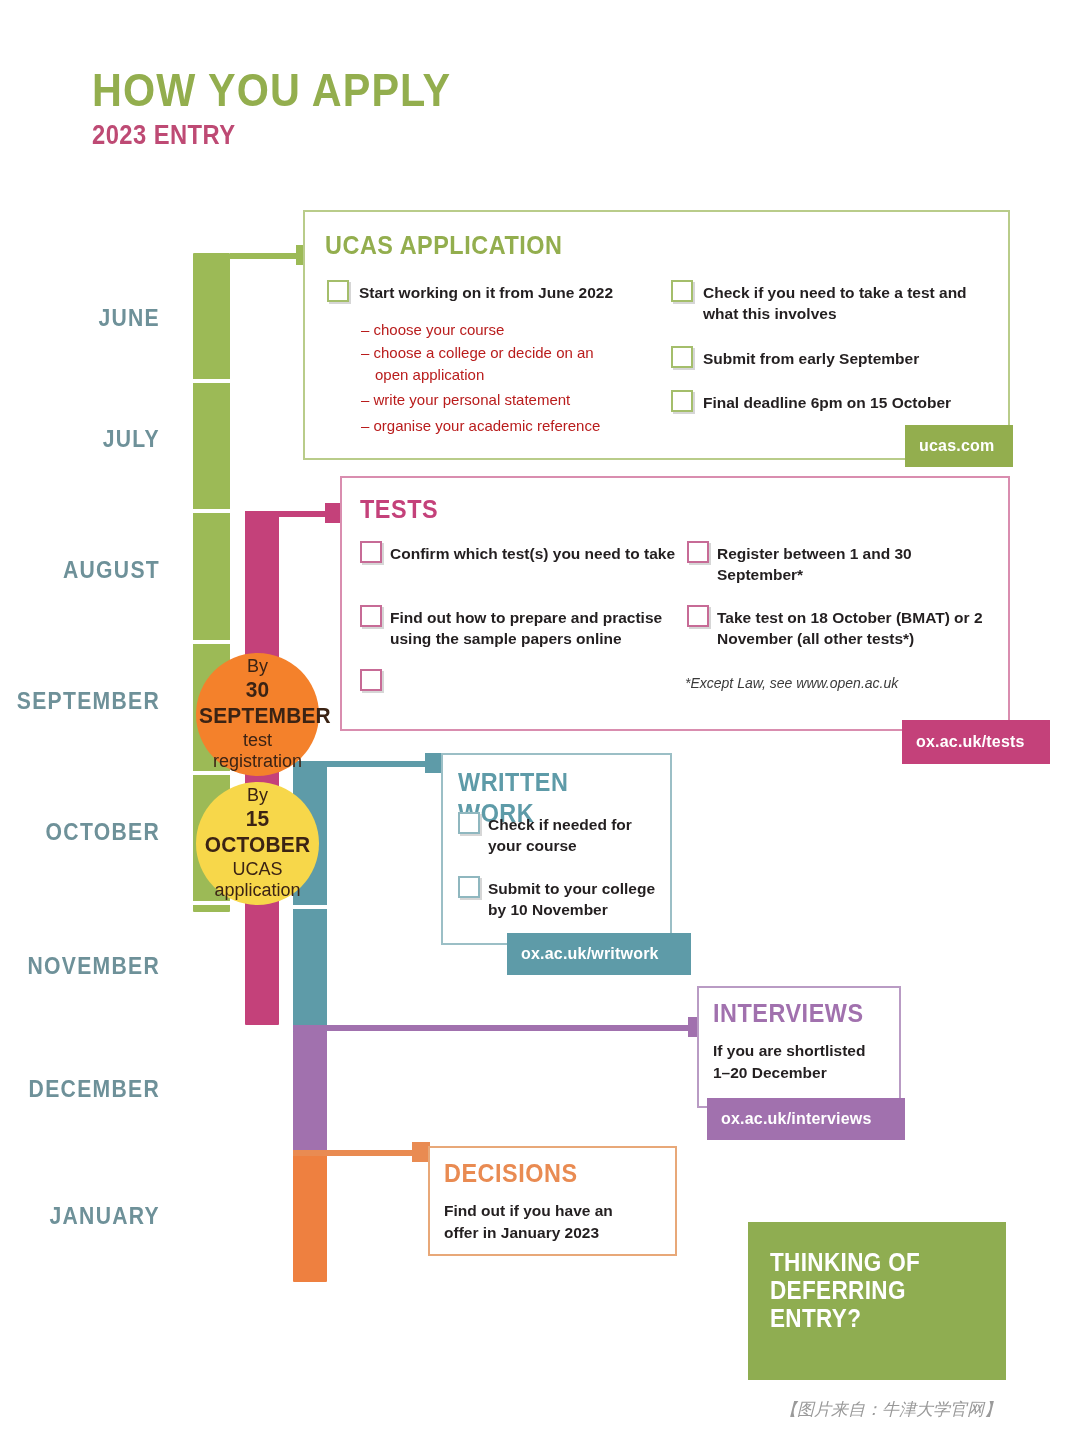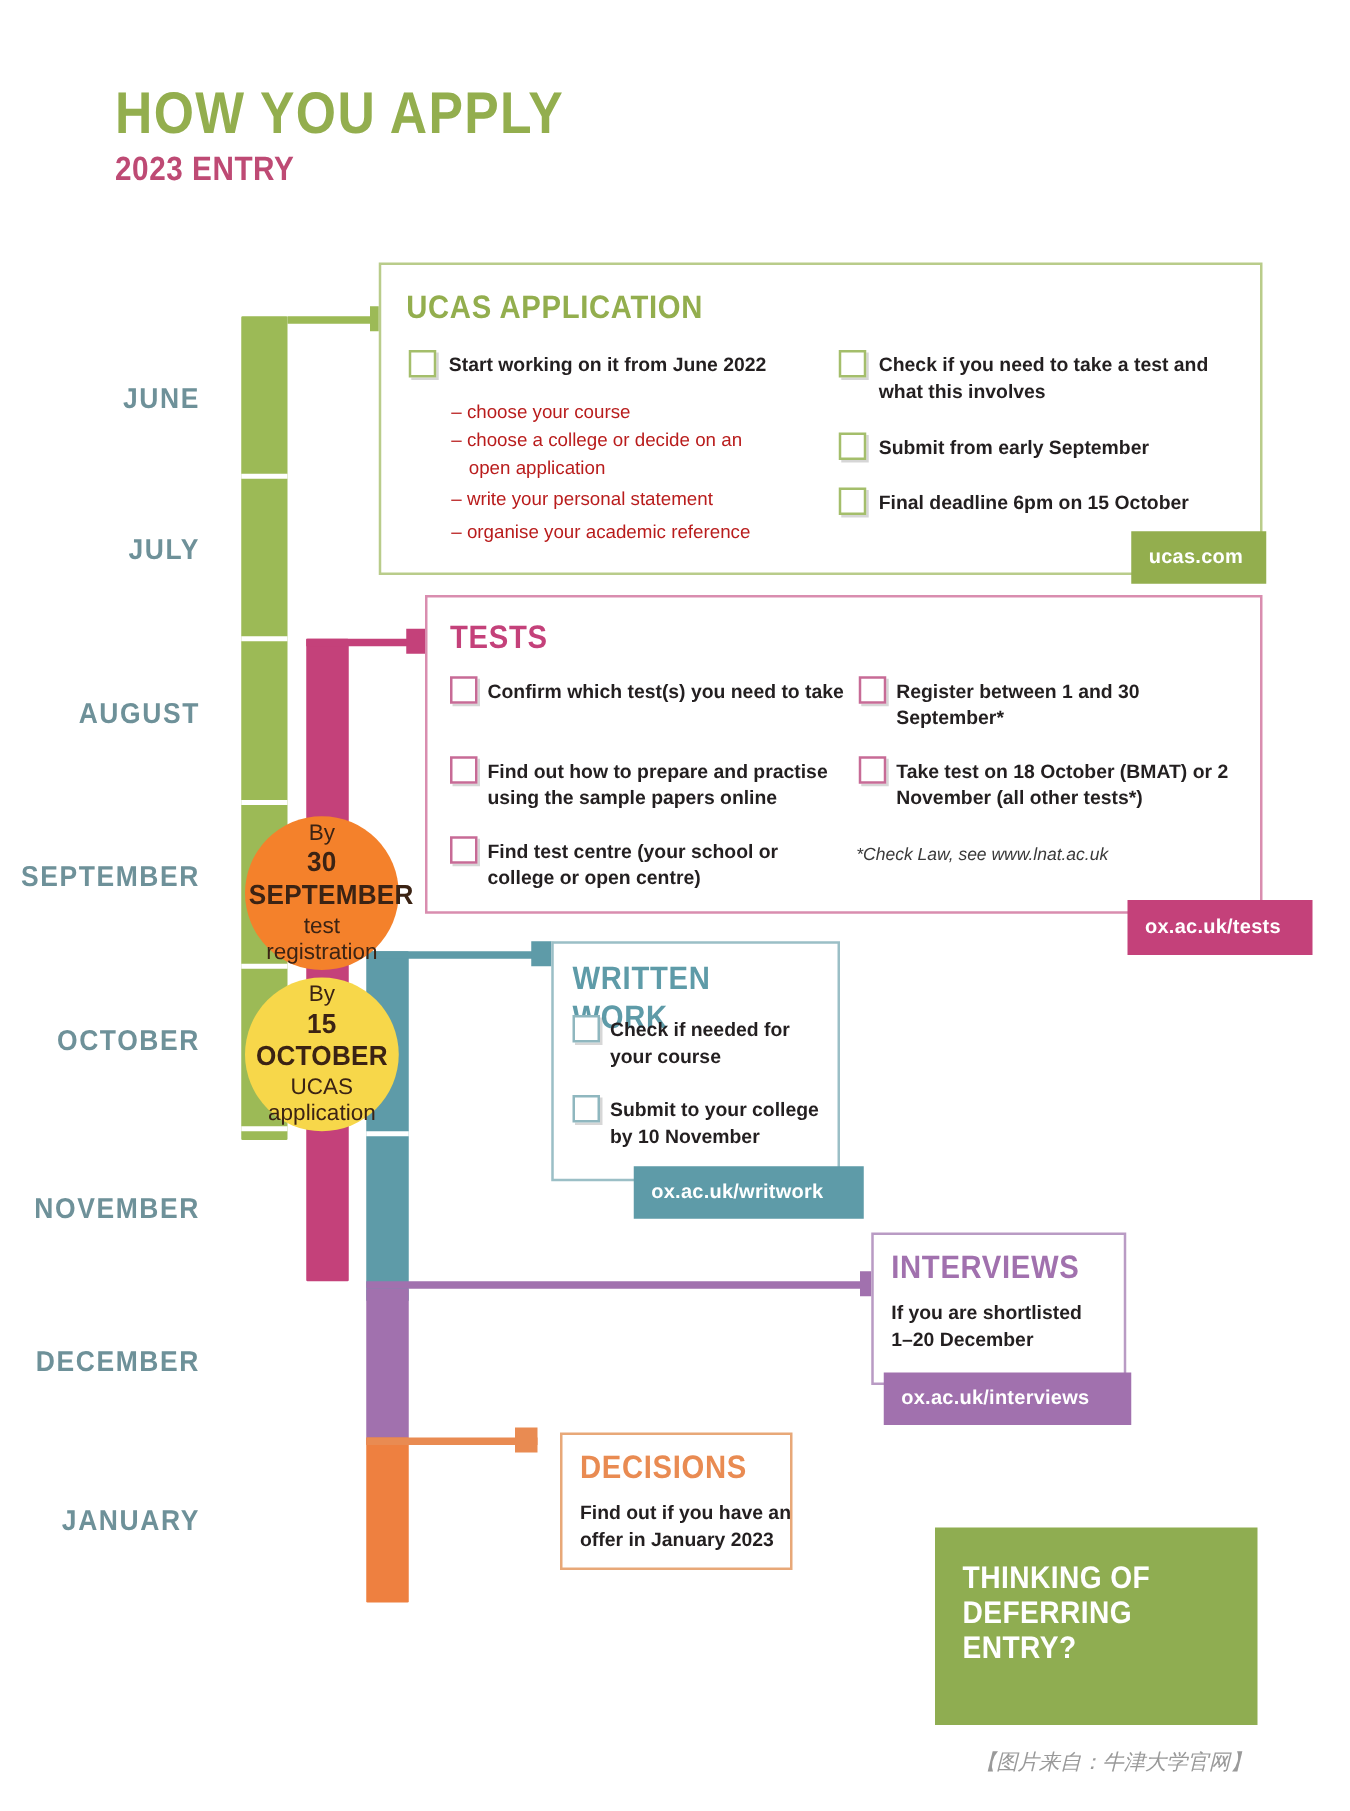--- a/index.html
+++ b/index.html
@@ -214,29 +214,28 @@
   <div class="abs card" style="left:340px;top:476px;width:670px;height:255px;border:2px solid #D98DAF;">
     <h3 style="position:absolute;left:18px;top:16px;color:#C4417A;">TESTS</h3>
 
     <div class="chk" style="left:18px;top:63px;border:2px solid #C76B96;"></div>
     <div class="item-txt" style="left:48px;top:65px;width:290px;">Confirm which test(s) you need to take</div>
 
     <div class="chk" style="left:18px;top:127px;border:2px solid #C76B96;"></div>
     <div class="item-txt" style="left:48px;top:129px;width:300px;">Find out how to prepare and practise using the sample papers online</div>
 
     <div class="chk" style="left:18px;top:191px;border:2px solid #C76B96;"></div>
-    <div class="item-txt" style="left:48px;top:193px;width:290px;">Find test centre (your school or college or open centre)</div>
 
     <div class="chk" style="left:345px;top:63px;border:2px solid #C76B96;"></div>
     <div class="item-txt" style="left:375px;top:65px;width:270px;">Register between 1 and 30 September*</div>
 
     <div class="chk" style="left:345px;top:127px;border:2px solid #C76B96;"></div>
     <div class="item-txt" style="left:375px;top:129px;width:280px;">Take test on 18 October (BMAT) or 2 November (all other tests*)</div>
 
-    <div class="note" style="left:343px;top:197px;width:290px;">*Check Law, see www.lnat.ac.uk</div>
+    <div class="note" style="left:343px;top:197px;width:290px;">*Except Law, see www.open.ac.uk</div>
   </div>
   <div class="urltag" style="left:866px;top:720px;width:134px;height:44px;background:#C4417A;margin-left:36px;">ox.ac.uk/tests</div>
 
   <div class="abs card" style="left:441px;top:753px;width:231px;height:192px;border:2px solid #9BBFC6;">
     <h3 style="position:absolute;left:15px;top:12px;color:#5E9BA8;">WRITTEN WORK</h3>
 
     <div class="chk" style="left:15px;top:57px;border:2px solid #8FB7BF;"></div>
     <div class="item-txt" style="left:45px;top:59px;width:175px;">Check if needed for your course</div>
 
     <div class="chk" style="left:15px;top:121px;border:2px solid #8FB7BF;"></div>
@@ -244,21 +243,21 @@
   </div>
   <div class="urltag" style="left:507px;top:933px;width:170px;height:42px;background:#5E9BA8;">ox.ac.uk/writwork</div>
 
   <div class="abs card" style="left:697px;top:986px;width:204px;height:122px;border:2px solid #B99BC4;">
     <h3 style="position:absolute;left:14px;top:10px;color:#A171AE;">INTERVIEWS</h3>
     <div class="item-txt" style="left:14px;top:52px;width:185px;">If you are shortlisted</div>
     <div class="item-txt" style="left:14px;top:74px;width:185px;">1–20 December</div>
   </div>
   <div class="urltag" style="left:707px;top:1098px;width:184px;height:42px;background:#A171AE;">ox.ac.uk/interviews</div>
 
-  <div class="abs card" style="left:448px;top:1146px;width:186px;height:110px;border:2px solid #E8A878;">
+  <div class="abs card" style="left:428px;top:1146px;width:249px;height:110px;border:2px solid #E8A878;">
     <h3 style="position:absolute;left:14px;top:10px;color:#E98B52;">DECISIONS</h3>
     <div class="item-txt" style="left:14px;top:52px;width:205px;">Find out if you have an</div>
     <div class="item-txt" style="left:14px;top:74px;width:205px;">offer in January 2023</div>
   </div>
 
   <div class="circle" style="left:196px;top:653px;width:123px;height:123px;background:#F4812B;">
     <div class="c-by">By</div>
     <div class="c-date">30 SEPTEMBER</div>
     <div class="c-l1">test</div>
     <div class="c-l2">registration</div>

